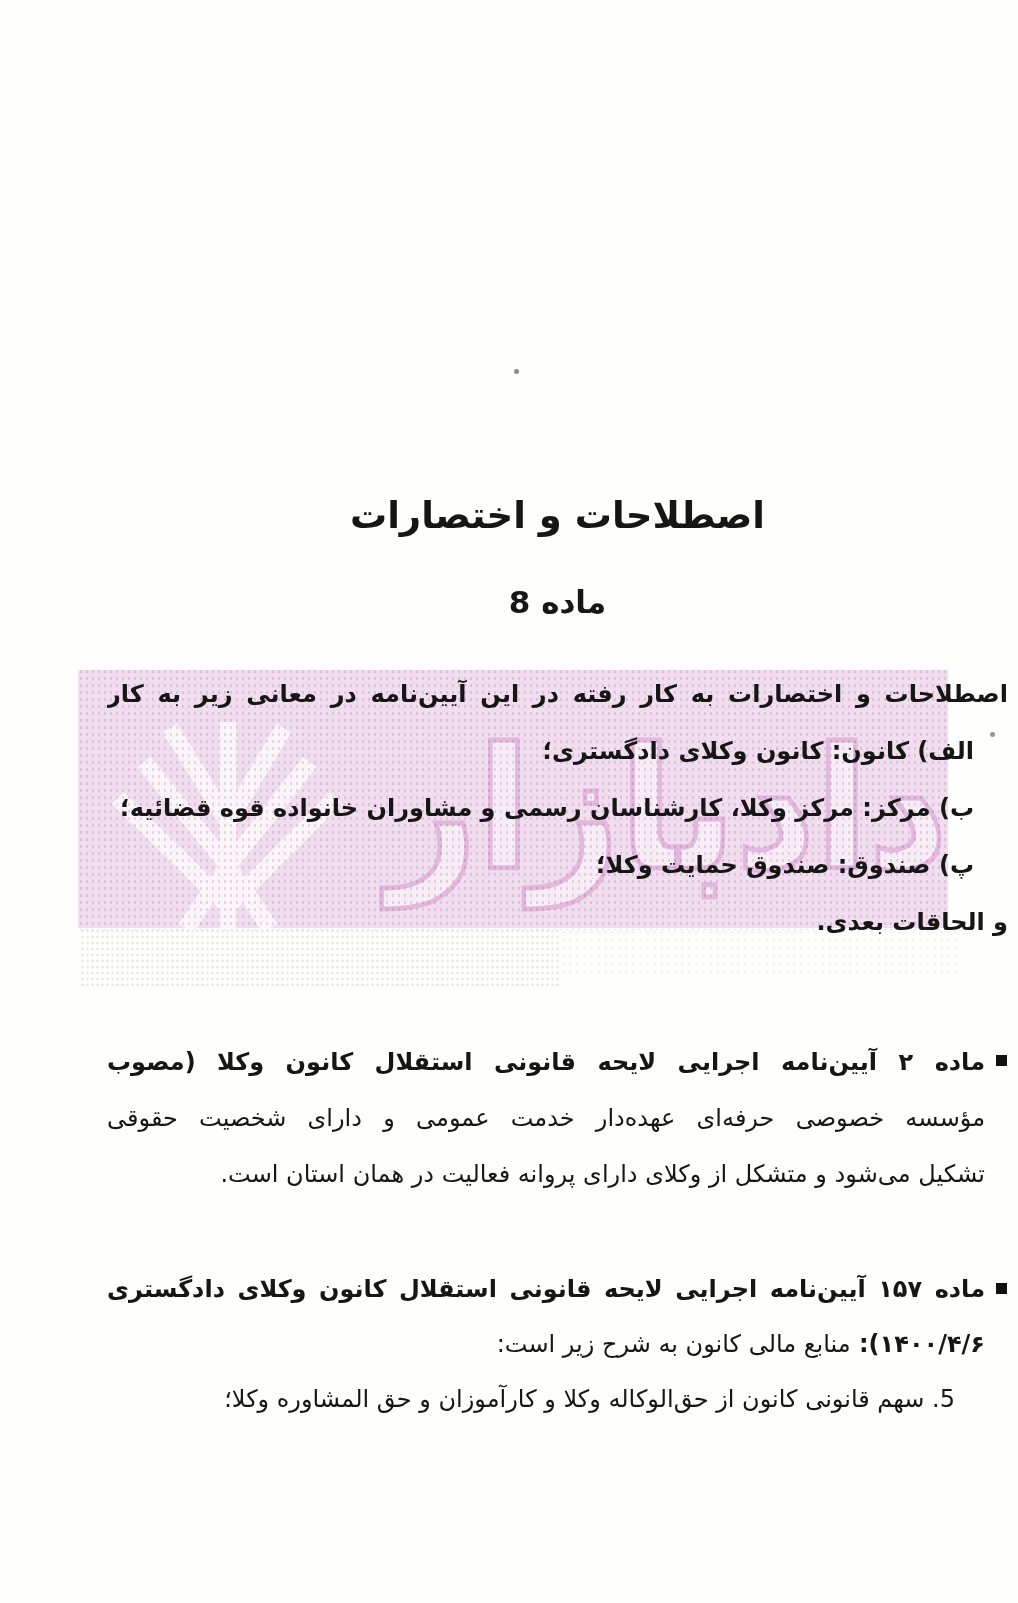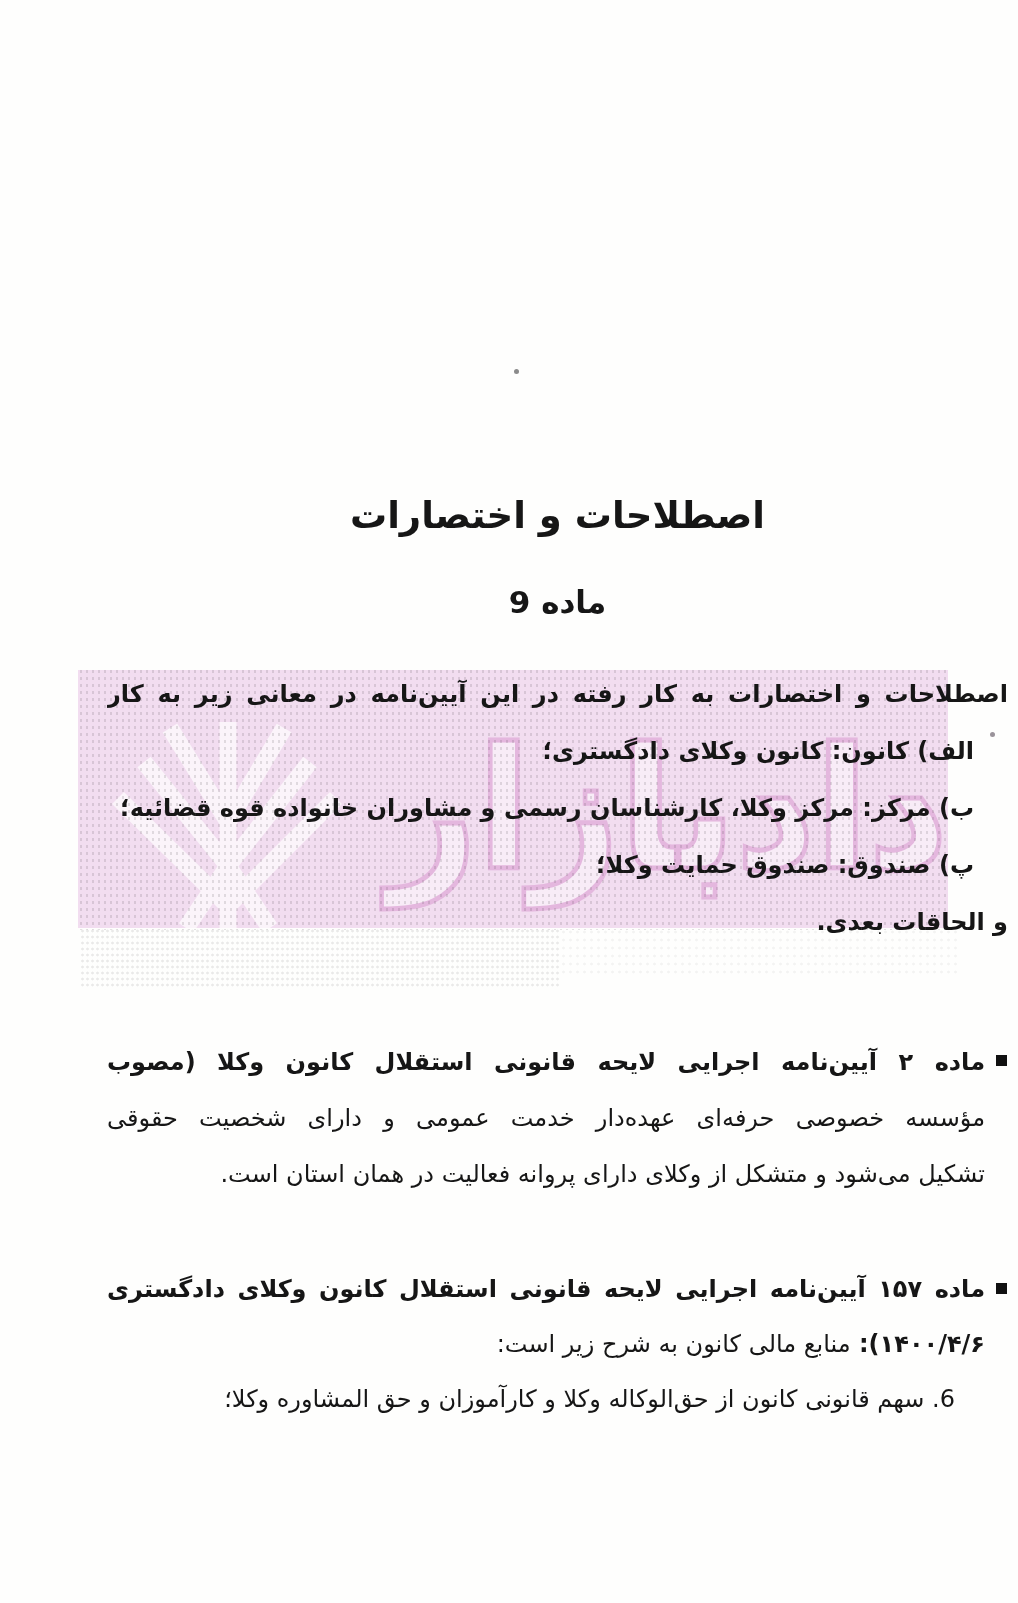--- a/index.html
+++ b/index.html
@@ -103,21 +103,21 @@
   </div>
   <div class="wm-noise"></div>
   <div class="noise-strip-a"></div>
   <div class="noise-strip-b"></div>
   <div class="speck speck-1"></div>
   <div class="speck speck-2"></div>
 
   <div class="column">
 
     <div class="doc-title">اصطلاحات و اختصارات</div>
-    <div class="doc-subtitle">ماده 9</div>
+    <div class="doc-subtitle">ماده 8</div>
 
     <div class="block article1">
       <div class="line stretch tight">اصطلاحات و اختصارات به کار رفته در این آیین‌نامه در معانی زیر به کار می‌رود:</div>
       <div class="line right ind1">الف) کانون: کانون وکلای دادگستری؛</div>
       <div class="line right ind1">ب) مرکز: مرکز وکلا، کارشناسان رسمی و مشاوران خانواده قوه قضائیه؛</div>
       <div class="line right ind1">پ) صندوق: صندوق حمایت وکلا؛</div>
       <div class="line right">و الحاقات بعدی.</div>
     </div>
 
     <div class="block bullet-sec bullet1">
@@ -129,18 +129,18 @@
       </div>
     </div>
 
     <div class="block bullet-sec bullet2">
       <span class="marker"></span>
       <div class="bullet-content">
         <div class="line stretch tight bold">ماده ۱۵۷ آیین‌نامه اجرایی لایحه قانونی استقلال کانون وکلای دادگستری (مصوب</div>
         <div class="line right">
           <span class="bold">۱۴۰۰/۴/۶): </span><span>منابع مالی کانون به شرح زیر است:</span>
         </div>
-        <div class="line right ind2">6. سهم قانونی کانون از حق‌الوکاله وکلا و کارآموزان و حق المشاوره وکلا؛</div>
+        <div class="line right ind2">5. سهم قانونی کانون از حق‌الوکاله وکلا و کارآموزان و حق المشاوره وکلا؛</div>
       </div>
     </div>
 
   </div>
 </div>
 
 </body></html>

